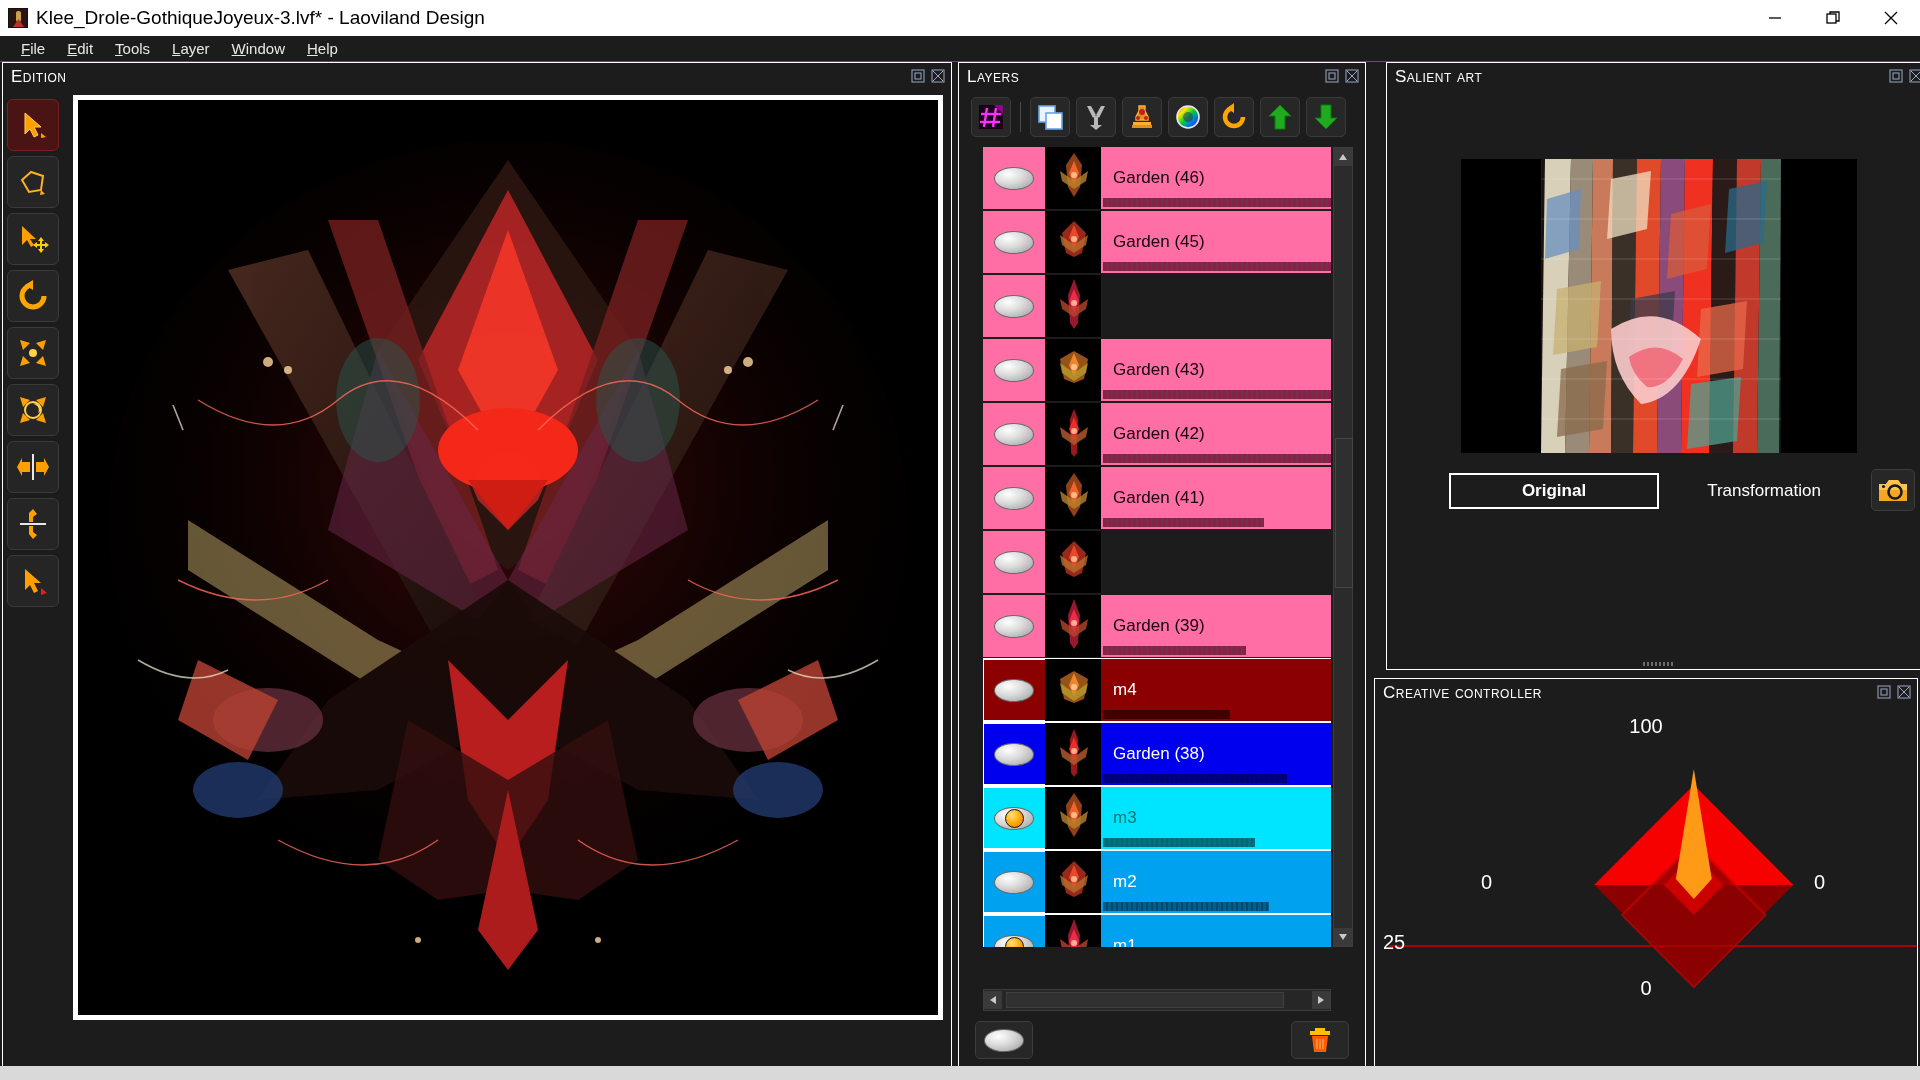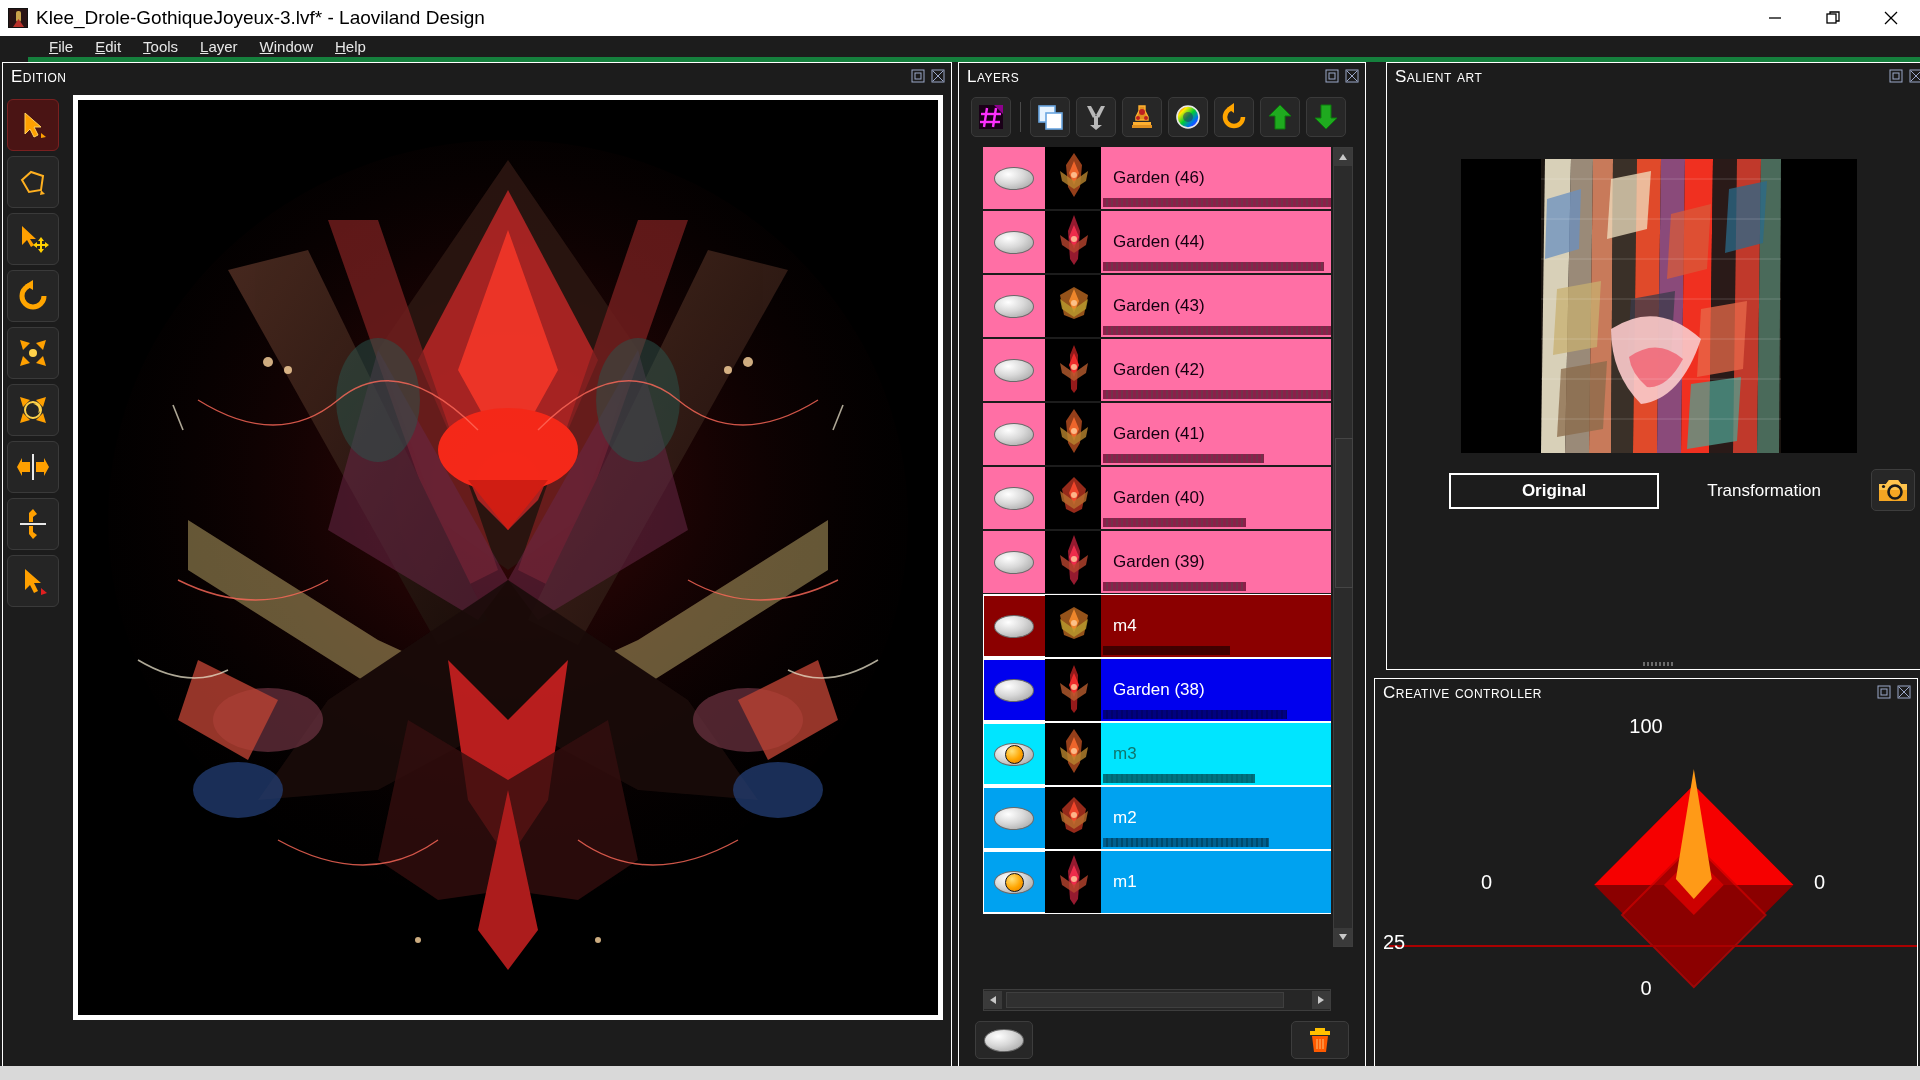--- a/index.html
+++ b/index.html
@@ -39,22 +39,21 @@
     width: 58px; height: 36px; display: flex;
     align-items: center; justify-content: center;
     cursor: pointer;
   }
   .win-btn svg { display: block; }
 
   
   #menubar {
     height: 26px; background: #1c1c1c;
     display: flex; align-items: center; padding-left: 10px;
-    border-bottom: 5px solid #15803d;
-    margin-left: 28px;
+    border-bottom: 1px solid #15803d;
   }
   .menu-item {
     color: #e8e8e8; font-size: 15px; padding: 2px 11px;
     cursor: pointer; white-space: nowrap;
   }
   .menu-item u { text-decoration: underline; }
 
   
   #workspace {
     position: absolute; left: 0; top: 62px;
@@ -562,29 +561,41 @@
             <span class="lr-name">Garden (46)</span>
             <div class="lr-slider" style="background: repeating-linear-gradient(to right, rgb(140, 31, 74) 0px, rgb(140, 31, 74) 3px, rgba(0, 0, 0, 0.55) 3px, rgba(0, 0, 0, 0.55) 5px); width: 100%;"></div>
           </div>
         </div>
         <div class="layer-row c-pink">
           <div class="lr-vis">
             <div class="eye"></div>
           </div>
           <div class="lr-thumb"><svg width="56" height="62" viewBox="0 0 56 62">
               <rect width="56" height="62" fill="#000"></rect>
+              <path d="M28 10 L40 22 L36 42 L28 46 L20 42 L16 22 Z" fill="hsl(8,70%,38%)" opacity=".9"></path>
+              <path d="M28 14 L33 26 L28 38 L23 26 Z" fill="hsl(8,85%,55%)"></path>
+              <path d="M14 24 L28 34 L42 24 L40 34 L28 42 L16 34 Z" fill="hsl(28,60%,45%)" opacity=".8"></path>
+              <circle cx="28" cy="28" r="3" fill="#ffd0a0" opacity=".8"></circle>
+            </svg></div>
+          <div class="lr-body">
+            <span class="lr-name">Garden (45)</span>
+            <div class="lr-slider" style="background: repeating-linear-gradient(to right, rgb(140, 31, 74) 0px, rgb(140, 31, 74) 3px, rgba(0, 0, 0, 0.55) 3px, rgba(0, 0, 0, 0.55) 5px); width: 100%;"></div>
+          </div>
+        </div>
+        <div class="layer-row c-pink">
+          <div class="lr-vis">
+            <div class="eye"></div>
+          </div>
+          <div class="lr-thumb"><svg width="56" height="62" viewBox="0 0 56 62">
+              <rect width="56" height="62" fill="#000"></rect>
               <path d="M28 4 L34 20 L32 48 L28 54 L24 48 L22 20 Z" fill="hsl(350,70%,38%)" opacity=".9"></path>
               <path d="M28 14 L33 26 L28 38 L23 26 Z" fill="hsl(350,85%,55%)"></path>
               <path d="M14 24 L28 34 L42 24 L40 34 L28 42 L16 34 Z" fill="hsl(370,60%,45%)" opacity=".8"></path>
               <circle cx="28" cy="28" r="3" fill="#ffd0a0" opacity=".8"></circle>
             </svg></div>
-          <div class="lr-body">
-            <span class="lr-name">Garden (44)</span>
-            <div class="lr-slider" style="background: repeating-linear-gradient(to right, rgb(140, 31, 74) 0px, rgb(140, 31, 74) 3px, rgba(0, 0, 0, 0.55) 3px, rgba(0, 0, 0, 0.55) 5px); width: 96%;"></div>
-          </div>
         </div>
         <div class="layer-row c-pink">
           <div class="lr-vis">
             <div class="eye"></div>
           </div>
           <div class="lr-thumb"><svg width="56" height="62" viewBox="0 0 56 62">
               <rect width="56" height="62" fill="#000"></rect>
               <path d="M28 12 L42 20 L38 40 L28 44 L18 40 L14 20 Z" fill="hsl(28,70%,38%)" opacity=".9"></path>
               <path d="M28 14 L33 26 L28 38 L23 26 Z" fill="hsl(28,85%,55%)"></path>
               <path d="M14 24 L28 34 L42 24 L40 34 L28 42 L16 34 Z" fill="hsl(48,60%,45%)" opacity=".8"></path>
@@ -631,24 +642,20 @@
           <div class="lr-vis">
             <div class="eye"></div>
           </div>
           <div class="lr-thumb"><svg width="56" height="62" viewBox="0 0 56 62">
               <rect width="56" height="62" fill="#000"></rect>
               <path d="M28 10 L40 22 L36 42 L28 46 L20 42 L16 22 Z" fill="hsl(8,70%,38%)" opacity=".9"></path>
               <path d="M28 14 L33 26 L28 38 L23 26 Z" fill="hsl(8,85%,55%)"></path>
               <path d="M14 24 L28 34 L42 24 L40 34 L28 42 L16 34 Z" fill="hsl(28,60%,45%)" opacity=".8"></path>
               <circle cx="28" cy="28" r="3" fill="#ffd0a0" opacity=".8"></circle>
             </svg></div>
-          <div class="lr-body">
-            <span class="lr-name">Garden (40)</span>
-            <div class="lr-slider" style="background: repeating-linear-gradient(to right, rgb(140, 31, 74) 0px, rgb(140, 31, 74) 3px, rgba(0, 0, 0, 0.55) 3px, rgba(0, 0, 0, 0.55) 5px); width: 62%;"></div>
-          </div>
         </div>
         <div class="layer-row c-pink">
           <div class="lr-vis">
             <div class="eye"></div>
           </div>
           <div class="lr-thumb"><svg width="56" height="62" viewBox="0 0 56 62">
               <rect width="56" height="62" fill="#000"></rect>
               <path d="M28 4 L34 20 L32 48 L28 54 L24 48 L22 20 Z" fill="hsl(350,70%,38%)" opacity=".9"></path>
               <path d="M28 14 L33 26 L28 38 L23 26 Z" fill="hsl(350,85%,55%)"></path>
               <path d="M14 24 L28 34 L42 24 L40 34 L28 42 L16 34 Z" fill="hsl(370,60%,45%)" opacity=".8"></path>

